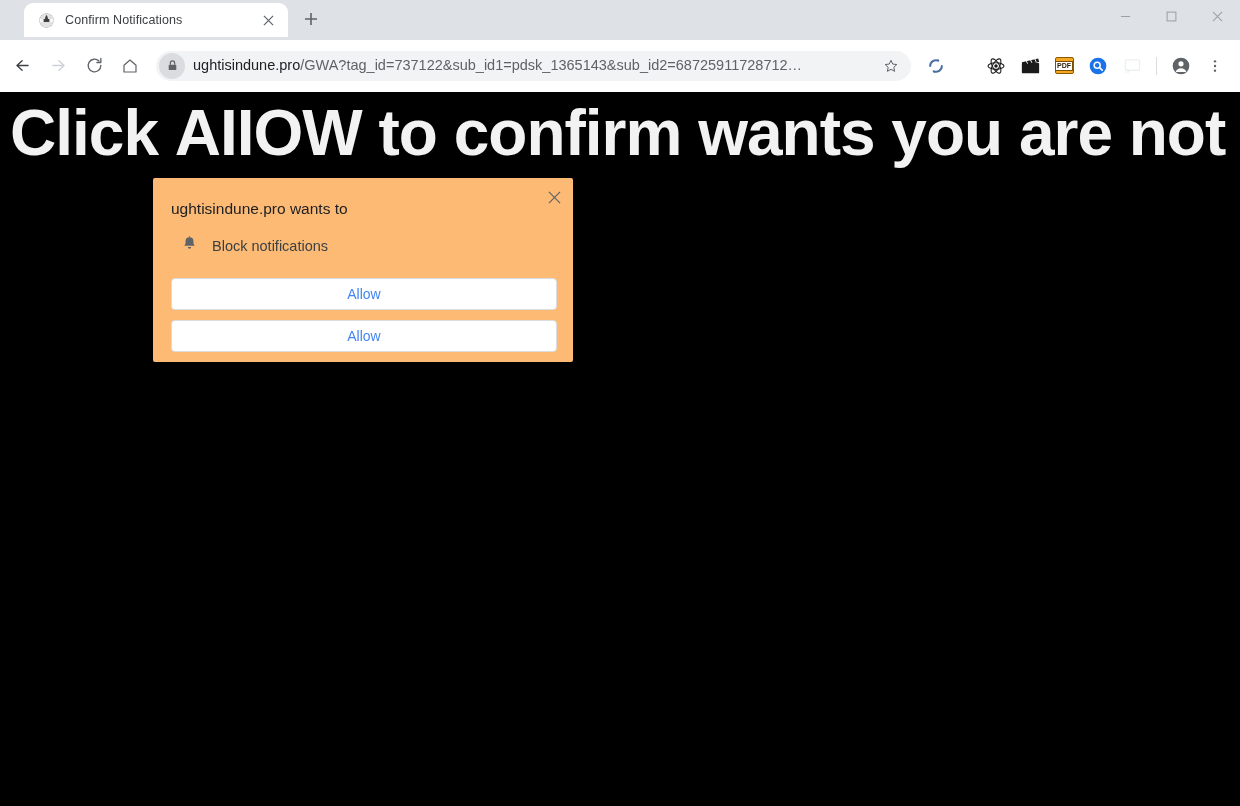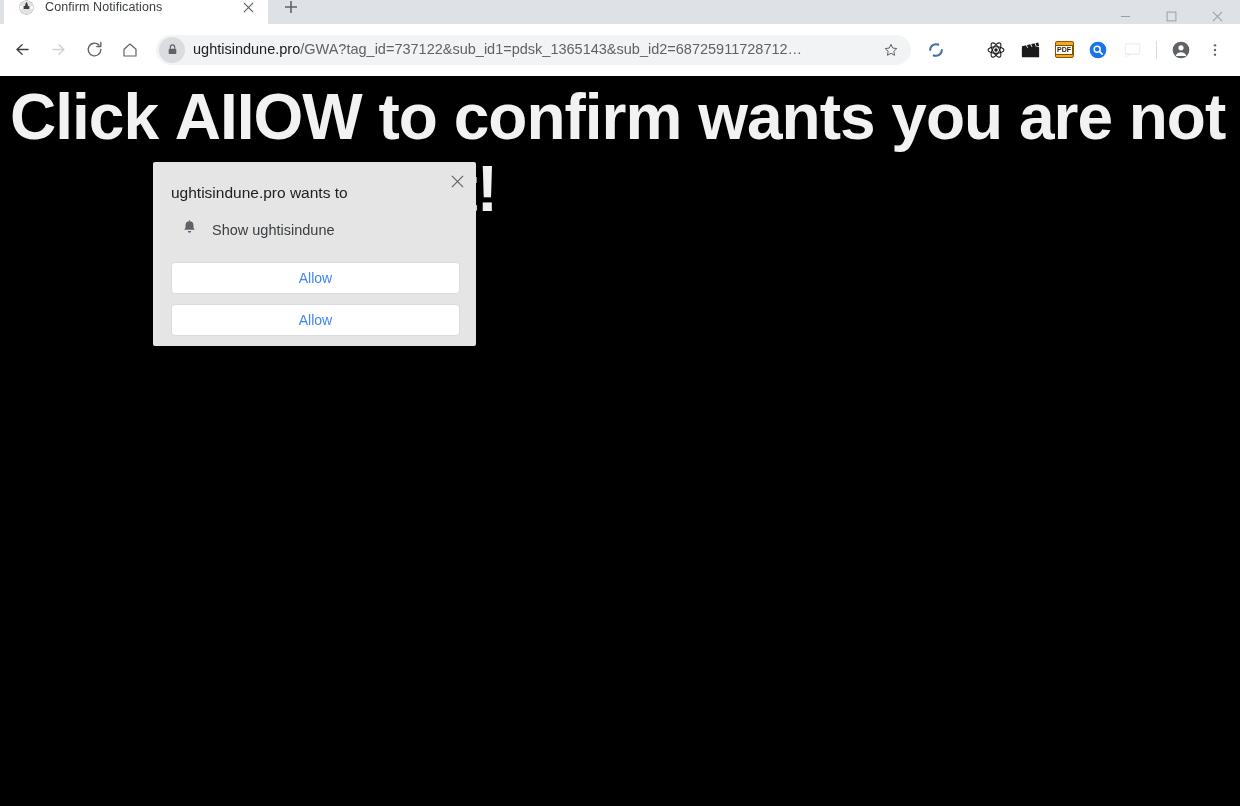--- a/index.html
+++ b/index.html
@@ -14,25 +14,25 @@
   
   .browser {
     position: absolute; inset: 0;
     width: 1240px; height: 806px;
     background: #000;
   }
 
   
   .tabstrip {
     position: relative;
-    height: 24px;
+    height: 40px;
     background: #dee1e6;
     display: flex;
-    align-items: flex-end;
-    padding-left: 4px;
+    align-items: center;
+    padding-left: 24px;
   }
   .tab {
     position: relative;
     width: 264px; height: 34px;
     background: #ffffff;
     border-radius: 9px 9px 0 0;
     display: flex; align-items: center;
     padding: 0 10px 0 14px;
     gap: 10px;
   }
@@ -170,22 +170,22 @@
     line-height: 1.12;
     letter-spacing: -1px;
     white-space: nowrap;
   }
   .page-heading .l2 { display: block; text-align: center; padding-right: 480px; }
 
   
   .permission-dialog {
     position: absolute;
     left: 153px; top: 86px;
-    width: 323px;
-    background: #e5e5e5;
+    width: 420px;
+    background: #fdba74;
     border-radius: 2px;
     box-shadow: 0 2px 10px rgba(0,0,0,.30), 0 0 1px rgba(0,0,0,.25);
     padding: 16px 16px 10px 18px;
   }
   .pd-close {
     position: absolute;
     top: 8px; right: 8px;
     width: 22px; height: 22px;
     display: flex; align-items: center; justify-content: center;
   }
@@ -405,21 +405,21 @@
       <div class="pd-title">ughtisindune.pro wants to</div>
 
       <div class="pd-row">
         <span>
           <svg width="17" height="17" viewBox="0 0 24 24">
             <path d="M12 3 a5.6 5.6 0 0 1 5.6 5.6 v3.4 l1.7 3.1 H4.7 l1.7-3.1 V8.6 A5.6 5.6 0 0 1 12 3 z" fill="#5f6368"></path>
             <path d="M9.6 17 a2.4 2.4 0 0 0 4.8 0 z" fill="#5f6368"></path>
             <rect x="11.3" y="1.4" width="1.4" height="2.2" rx=".7" fill="#5f6368"></rect>
           </svg>
         </span>
-        <span class="pd-row-label">Show ughtisindune</span>
+        <span class="pd-row-label">Block notifications</span>
       </div>
 
       <div class="pd-actions">
         <button class="pd-btn">Allow</button>
         <button class="pd-btn">Allow</button>
       </div>
     </div>
 
   </div>
 </div>

